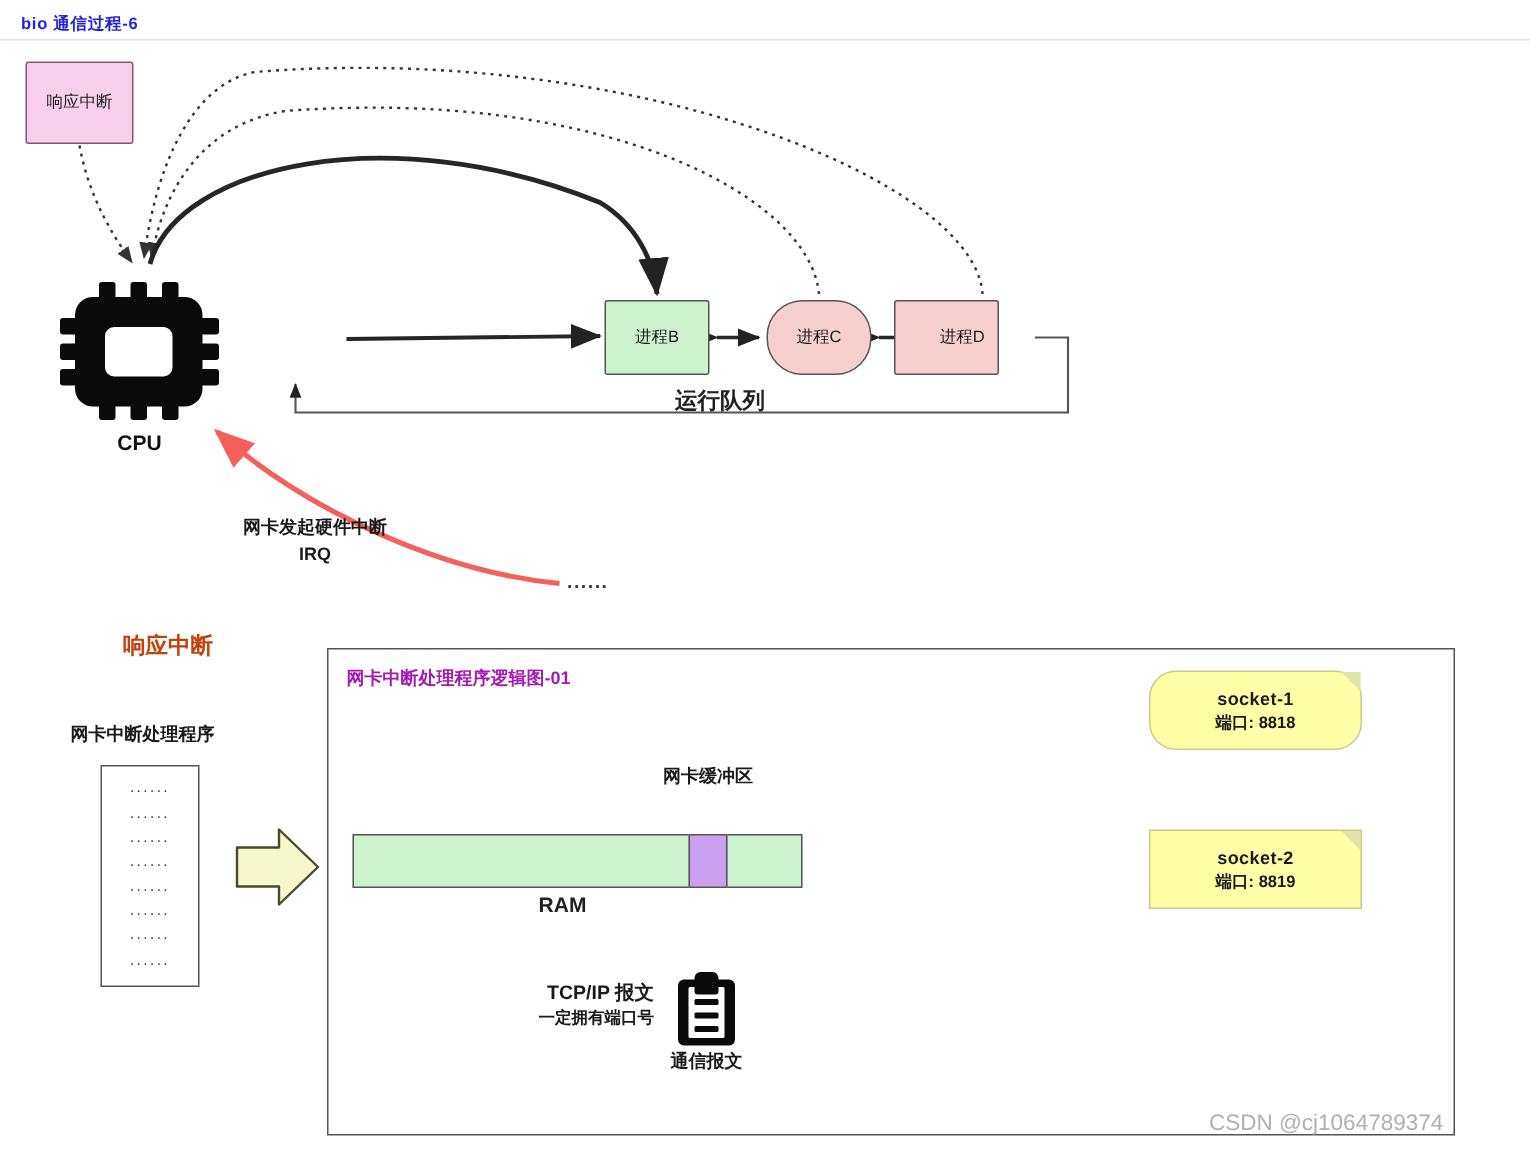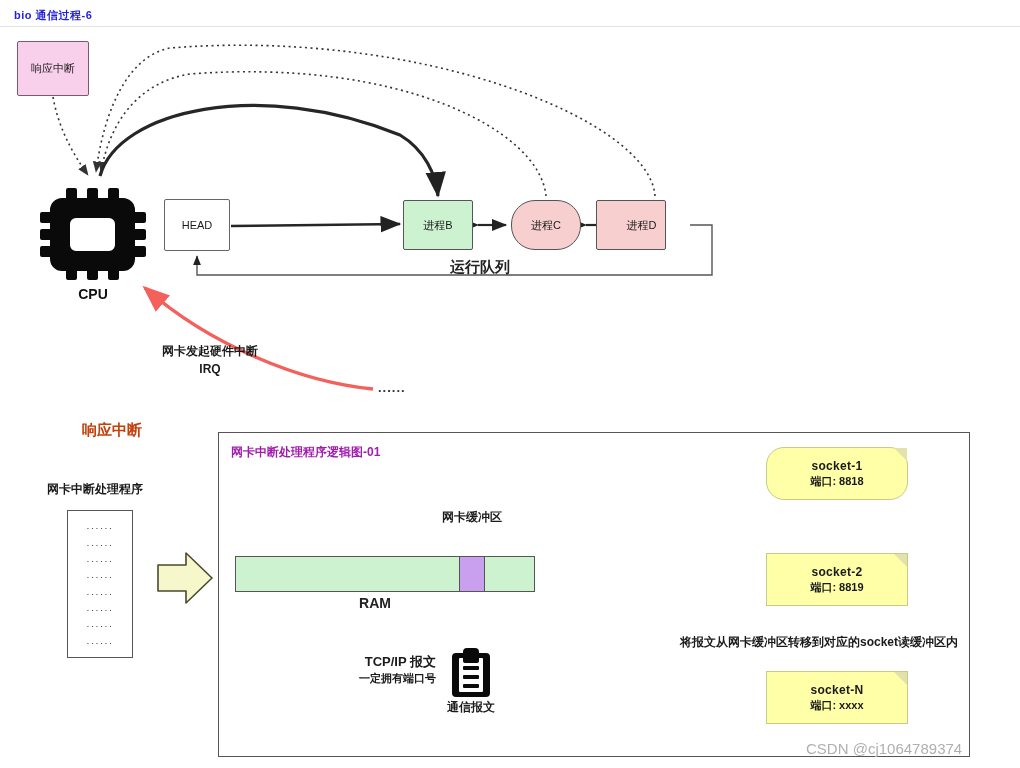--- a/index.html
+++ b/index.html
@@ -333,21 +333,20 @@
         <rect x="91" y="41" width="15" height="11" rx="2"></rect>
         <rect x="91" y="58" width="15" height="11" rx="2"></rect>
 
         <path d="M22,10 h61 a12,12 0 0 1 12,12 v49 a12,12 0 0 1 -12,12 h-61 a12,12 0 0 1 -12,-12 v-49 a12,12 0 0 1 12,-12 z
                  M36,30 h33 a6,6 0 0 1 6,6 v21 a6,6 0 0 1 -6,6 h-33 a6,6 0 0 1 -6,-6 v-21 a6,6 0 0 1 6,-6 z" fill-rule="evenodd"></path>
       </g>
     </svg>
     <div id="cpu-label">CPU</div>
   </div>
 
-  <div class="abs node white" id="head-box">HEAD</div>
 
   <div class="abs node green" id="proc-b">进程B</div>
   <div class="abs node red" id="proc-c">进程C</div>
   <div class="abs node red" id="proc-d">进程D</div>
 
   <div class="abs" id="runqueue-label">运行队列</div>
 
   <div class="abs" id="irq-caption">
     <div>网卡发起硬件中断</div>
     <div>IRQ</div>
@@ -387,33 +386,27 @@
         <path d="M9,8 h7 v-1 a4,4 0 0 1 4,-4 h8 a4,4 0 0 1 4,4 v1 h7 a4,4 0 0 1 4,4 v36 a4,4 0 0 1 -4,4 h-30 a4,4 0 0 1 -4,-4 v-36 a4,4 0 0 1 4,-4 z
                  M13,13 a1,1 0 0 0 -1,1 v32 a1,1 0 0 0 1,1 h22 a1,1 0 0 0 1,-1 v-32 a1,1 0 0 0 -1,-1 h-3 v3 a2,2 0 0 1 -2,2 h-12 a2,2 0 0 1 -2,-2 v-3 z" fill-rule="evenodd"></path>
         <rect x="16" y="21" width="16" height="4" rx="1"></rect>
         <rect x="16" y="30" width="16" height="4" rx="1"></rect>
         <rect x="16" y="39" width="16" height="4" rx="1"></rect>
       </g>
     </svg>
   </div>
   <div class="abs" id="packet-label">通信报文</div>
 
-  <div class="abs" id="transfer-note">将报文从网卡缓冲区转移到对应的socket读缓冲区内</div>
 
   <div class="socket-note" id="socket-1">
     <span class="corner"></span>
     <div class="sname">socket-1</div>
     <div class="sport">端口: 8818</div>
   </div>
   <div class="socket-note" id="socket-2">
     <span class="corner"></span>
     <div class="sname">socket-2</div>
     <div class="sport">端口: 8819</div>
   </div>
-  <div class="socket-note" id="socket-3">
-    <span class="corner"></span>
-    <div class="sname">socket-N</div>
-    <div class="sport">端口: xxxx</div>
-  </div>
 
   <div class="abs" id="watermark">CSDN @cj1064789374</div>
 
 </div>
 
 </body></html>

